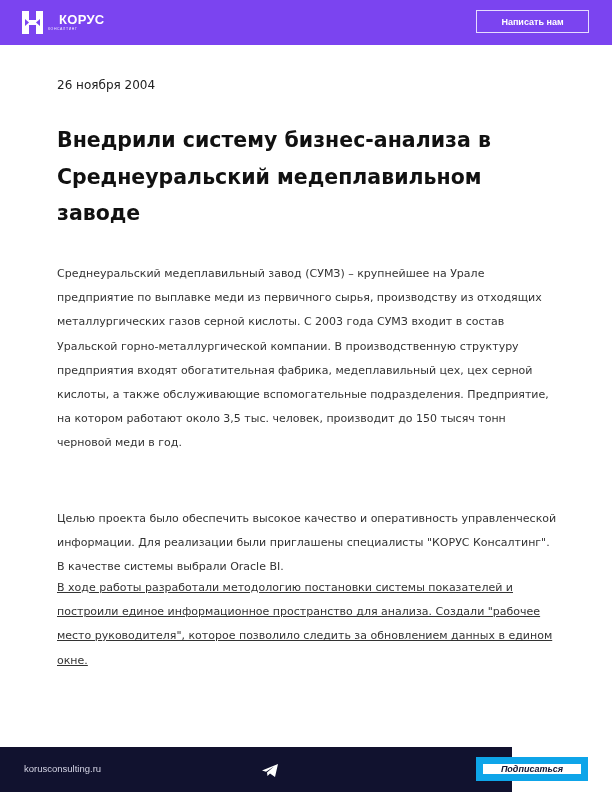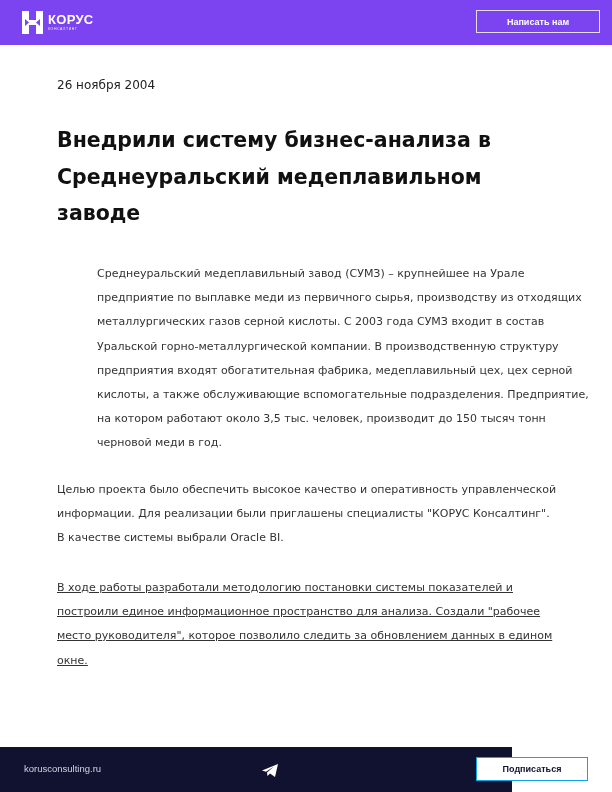--- a/index.html
+++ b/index.html
@@ -26,29 +26,29 @@
     .logo-mark {
       width: 21px; height: 23px; position: relative;
     }
     .logo-mark svg { display: block; }
     .logo-text {
       margin-left: 5px; display: flex; flex-direction: column;
       color: #ffffff; line-height: 1;
     }
     .logo-name {
       font-family: "Liberation Sans", sans-serif;
-      font-weight: bold; font-size: 13px; letter-spacing: 0.3px;
+      font-weight: bold; font-size: 13px; letter-spacing: 0.3px; margin-left: 11px;
     }
     .logo-sub {
       font-family: "Liberation Sans", sans-serif;
       font-size: 3.5px; letter-spacing: 0.6px; margin-top: 2px; opacity: 0.9;
     }
     .header-btn {
       position: absolute; left: 476px; top: 10px;
-      width: 124px; height: 23px;
+      width: 113px; height: 23px;
       border: 1px solid #e6dcff;
       background: transparent;
       color: #ffffff;
       font-family: "Liberation Sans", sans-serif;
       font-weight: bold; font-size: 9px;
       display: flex; align-items: center; justify-content: center;
       cursor: pointer;
     }
 
     
@@ -61,22 +61,22 @@
       position: absolute; left: 57px; top: 122px; width: 490px;
       font-family: "DejaVu Sans", sans-serif;
       font-weight: bold; font-size: 20.5px; line-height: 36.5px;
       color: #111111;
     }
     .para {
       position: absolute; left: 57px; width: 500px;
       font-family: "DejaVu Sans", sans-serif;
       font-size: 11px; line-height: 24.2px; color: #333333;
     }
-    .para-1 { top: 262px; margin-left: 40px; }
-    .para-2 { top: 478px; }
+    .para-1 { top: 262px; }
+    .para-2 { top: 507px; }
     .para-3 { top: 576px; text-decoration: underline; }
 
     
     .footer {
       position: absolute; left: 0; top: 747px;
       width: 512px; height: 45px;
       background: #11122f;
     }
     .footer-site {
       position: absolute; left: 24px; top: 16px;
@@ -88,27 +88,28 @@
       width: 16px; height: 14px;
     }
     .footer-tg-text {
       position: absolute; left: 276px; top: 17px;
       font-family: "Liberation Sans", sans-serif;
       font-size: 15px; color: #c9c9dc; margin-top: 44px;
     }
     .footer-btn {
       position: absolute; left: 476px; top: 10px;
       width: 112px; height: 24px;
-      border: 1px solid #0ea5e9;
+      border: 7px solid #0ea5e9;
       background: #ffffff;
       color: #11122f;
       font-family: "Liberation Sans", sans-serif;
       font-weight: bold; font-size: 9px;
       display: flex; align-items: center; justify-content: center;
       cursor: pointer;
+      font-style: italic;
     }
   </style>
 </head>
 <body>
 
 <div class="page">
 
   <header class="header">
     <div class="logo">
       <span class="logo-mark">

